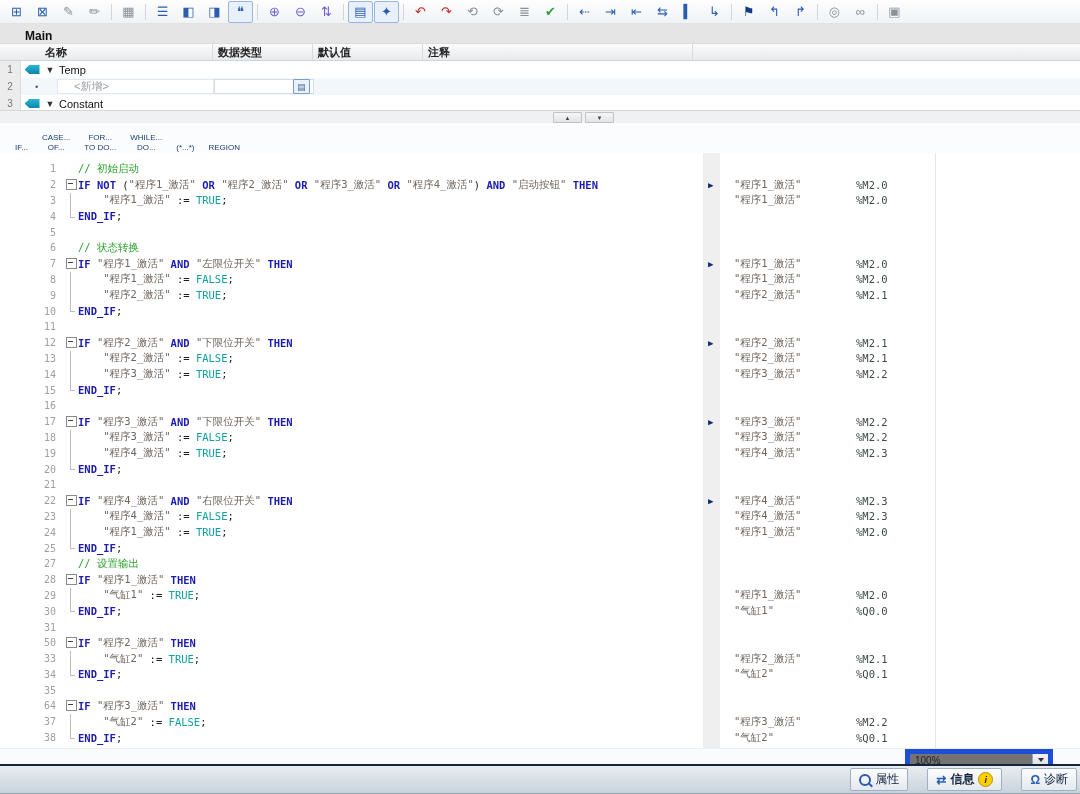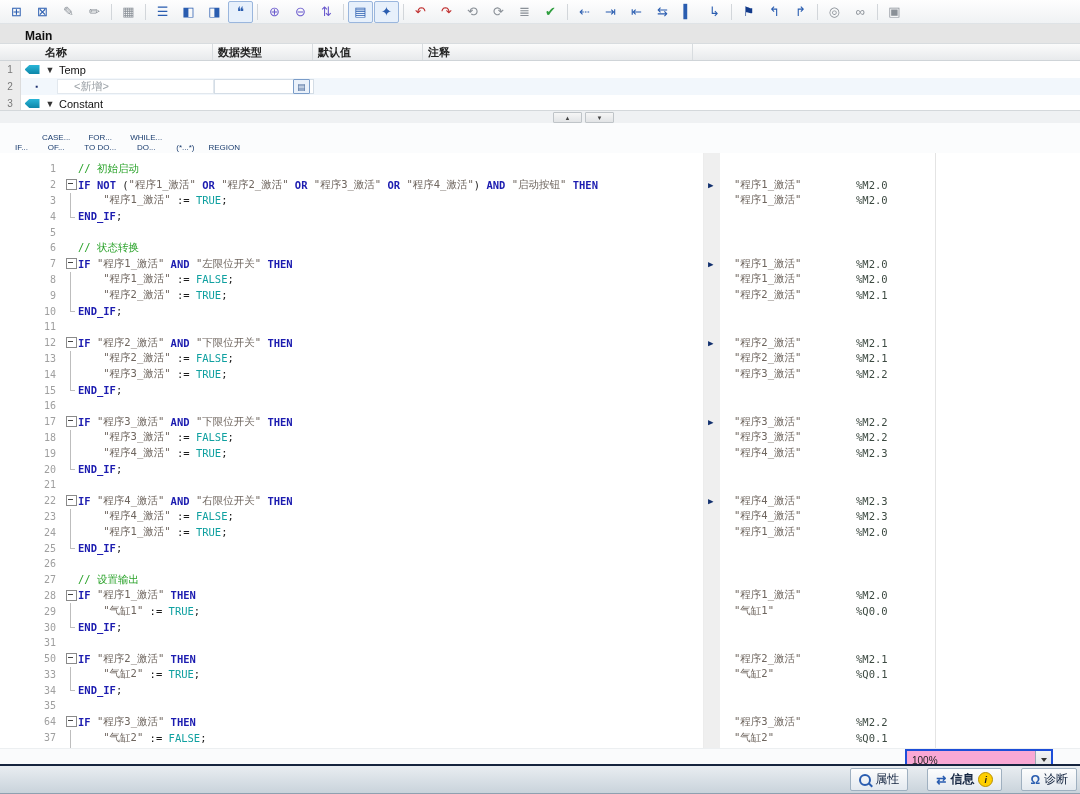--- a/index.html
+++ b/index.html
@@ -92,22 +92,22 @@
     border-left:1px solid #ececec;border-right:1px solid #e4e4e4;padding-top:8px;box-sizing:border-box;position:absolute}
   #xref-gutter{position:absolute;left:0;top:0;bottom:0;width:16px;background:#efefef}
   .xref-row{position:relative;height:var(--lh);display:flex;align-items:center;
     font-family:"DejaVu Sans Mono",monospace;font-size:10.5px}
   .x-arrow{position:absolute;left:4px;color:#12306e;font-size:9px}
   .x-name{margin-left:30px;width:122px;color:#6e655e;white-space:pre}
   .x-addr{color:#3d4a42;white-space:pre}
 
   
   #editor-bottombar{left:0;top:748px;width:1080px;height:16px;background:#fafbfc;border-top:1px solid #eceff1}
-  #zoombox{position:absolute;left:905px;top:749px;width:148px;height:22px;background:#f9a8d4;
-    border:2px solid #1d4ed8;display:flex;align-items:center;box-sizing:border-box}
+  #zoombox{position:absolute;left:905px;top:749px;width:148px;height:22px;background:#737373;
+    border:5px solid #1d4ed8;display:flex;align-items:center;box-sizing:border-box}
   #zoombox .zv{flex:1;font-size:10px;color:#222;padding-left:5px}
   .zbtn{width:15px;height:100%;background:linear-gradient(#f4f4f4,#dde1e4);border-left:1px solid #9aa8b5;
     display:flex;align-items:center;justify-content:center}
   .zbtn::after{content:"";width:0;height:0;border-left:3px solid transparent;border-right:3px solid transparent;
     border-top:4px solid #333}
   #navyline{left:0;top:764px;width:1080px;height:2px;background:#16243e}
 
   
   #statusbar{left:0;top:766px;width:1080px;height:28px;
     background:linear-gradient(#e9edf1,#c9d3db);
@@ -568,24 +568,20 @@
     </div>
     <div class="code-line">
       <span class="ln">25</span>
       <span class="fold">
         <span class="fend"></span>
       </span>
       <span class="seg k">END_IF</span>
       <span class="seg p">;</span>
     </div>
     <div class="code-line">
-      <span class="ln">26</span>
-      <span class="fold"></span>
-    </div>
-    <div class="code-line">
       <span class="ln">27</span>
       <span class="fold"></span>
       <span class="seg c">// 设置输出</span>
     </div>
     <div class="code-line">
       <span class="ln">28</span>
       <span class="fold">
         <span class="fbox"></span>
       </span>
       <span class="seg k">IF</span>

